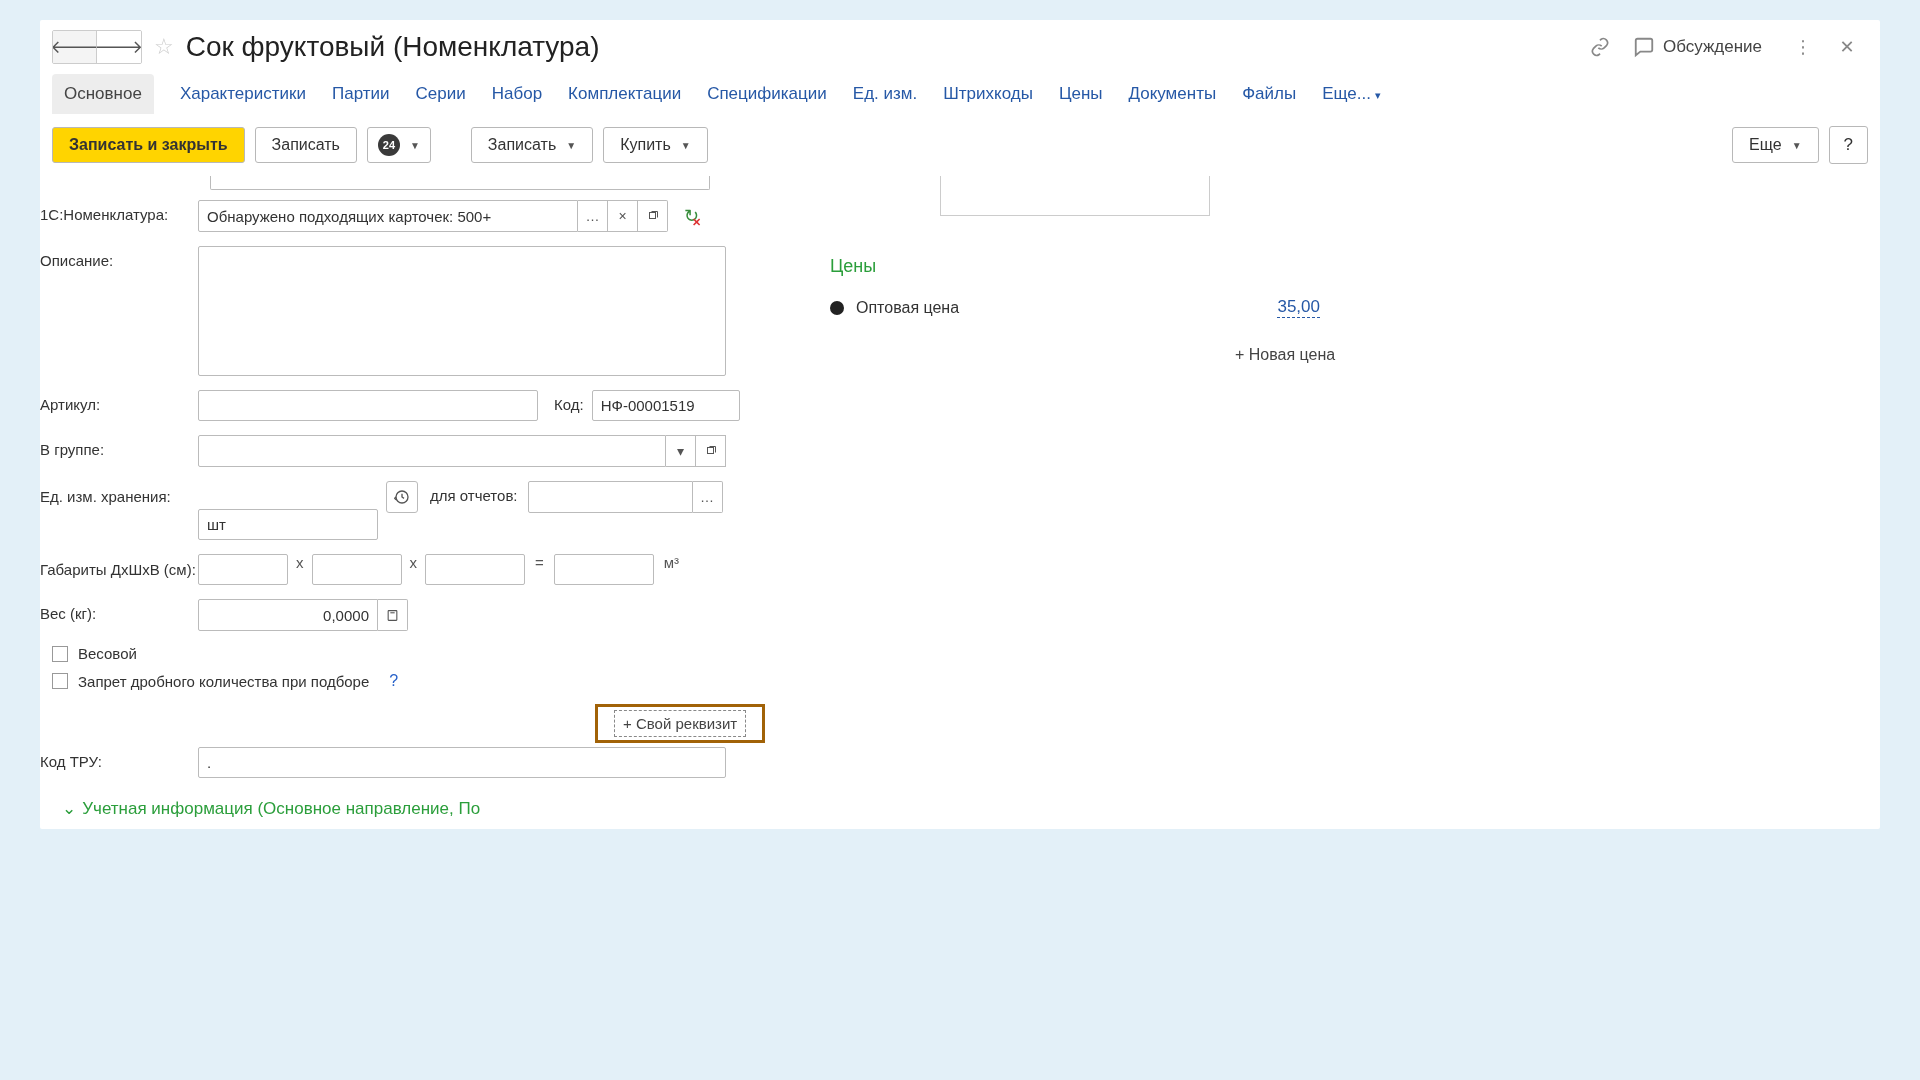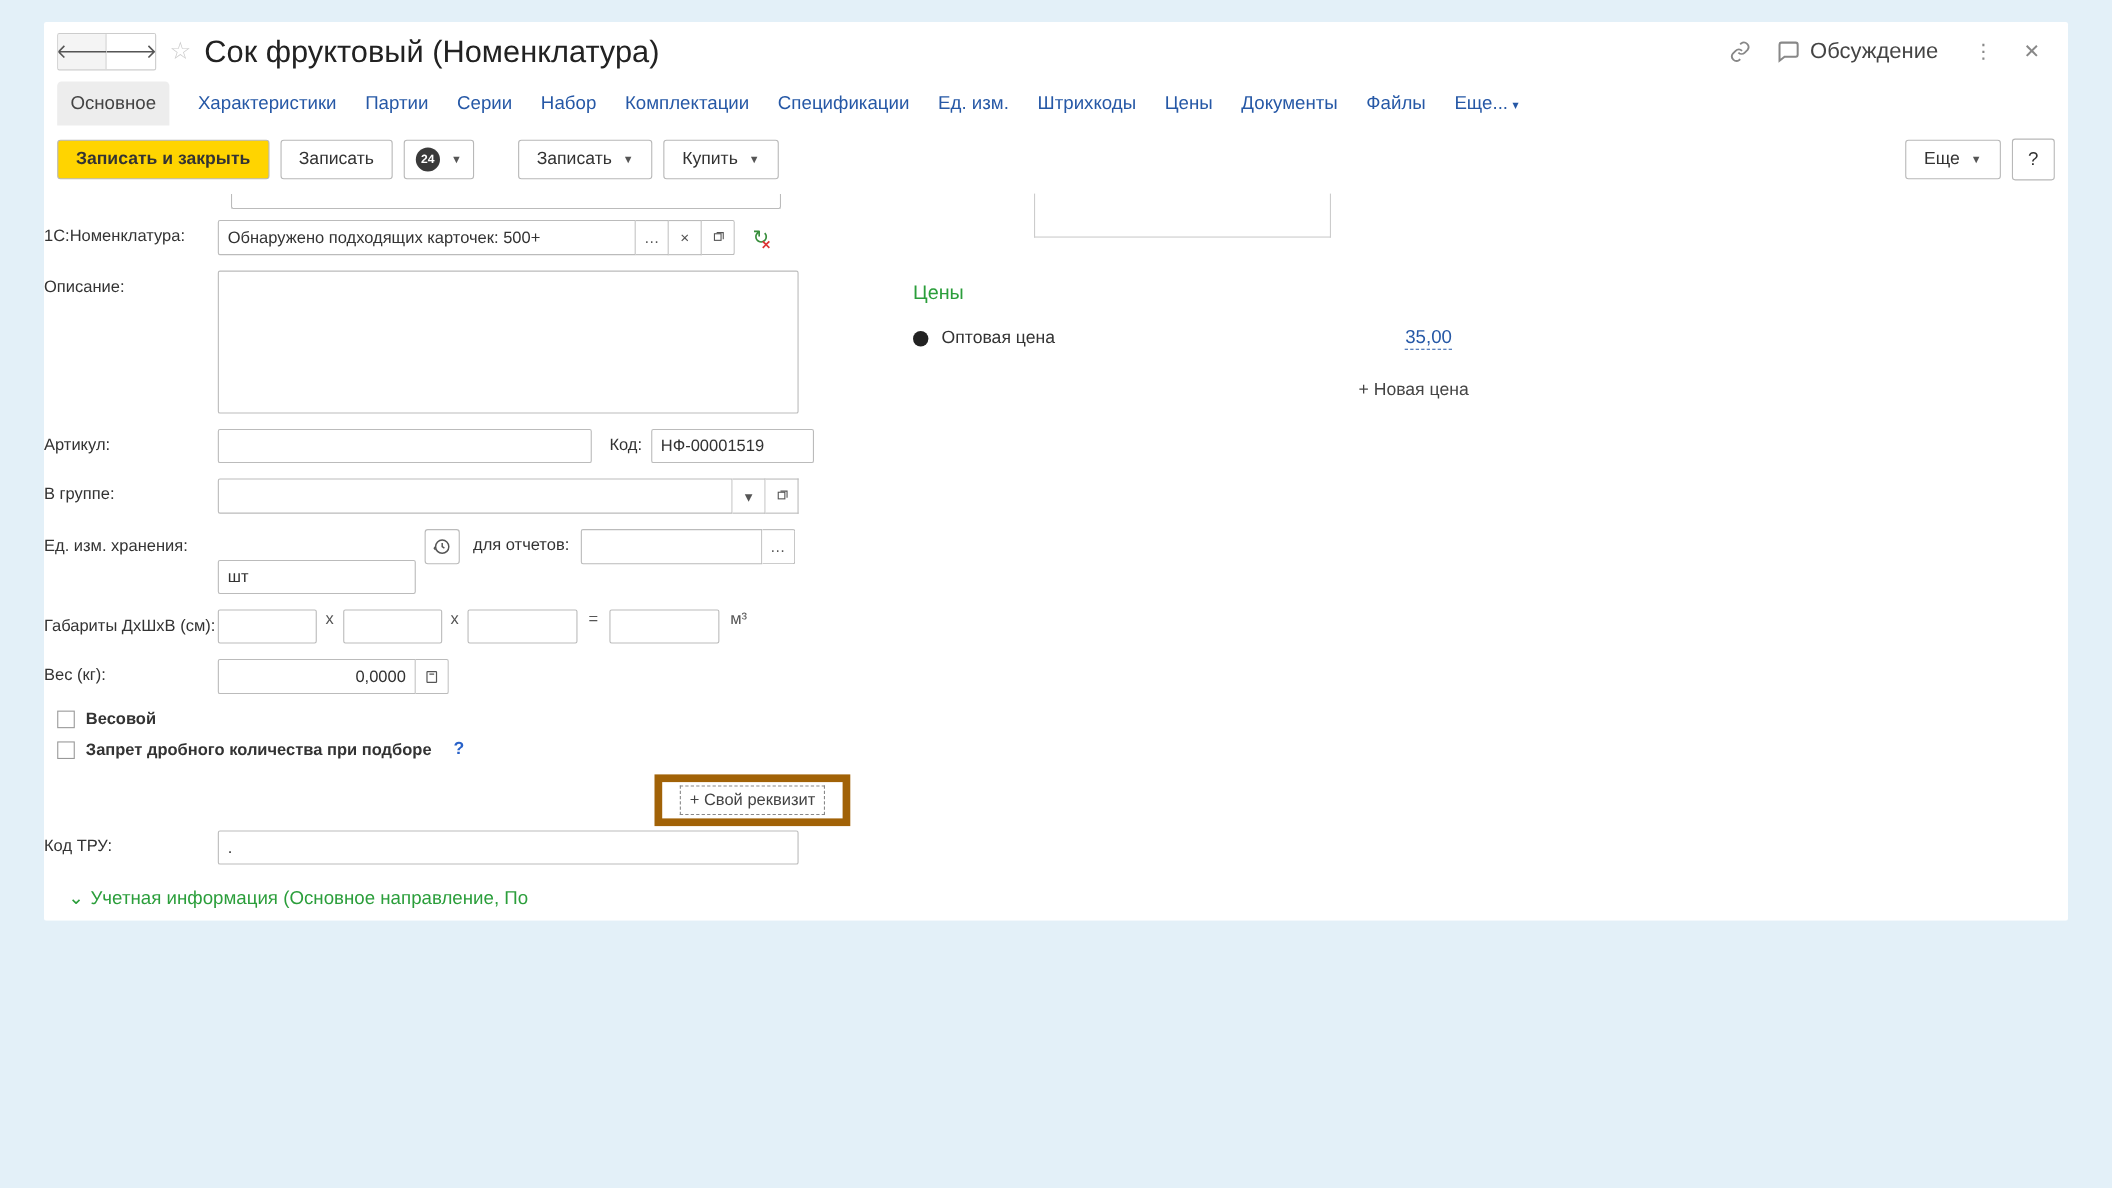--- a/index.html
+++ b/index.html
@@ -28,21 +28,21 @@
     display: flex; align-items: center; justify-content: center;
     background: #f4f4f4;
     border: none;
     border-right: 1px solid #ccc;
     font-size: 18px; color: #555;
   }
   .nav-btn:last-child { border-right: none; background:#fff; }
   .star { font-size: 22px; color: #ccc; margin: 0 12px; }
   .title { font-size: 28px; font-weight: 400; color: #222; flex: 1; }
   .hdr-ico { width: 26px; height: 26px; margin-left: 18px; color: #888; display:flex; align-items:center; justify-content:center; font-size:18px; }
-  .discuss { font-size: 20px; color: #444; margin-left: 6px; margin-right: 10px;}
+  .discuss { font-size: 17px; color: #444; margin-left: 6px; margin-right: 10px;}
   .hdr svg { stroke: #888; }
 
   
   .tabs { display: flex; padding: 0 12px; gap: 26px; border-bottom: 0; align-items:center; }
   .tab { padding: 10px 0; color: #2658a6; font-size: 17px; cursor: pointer; white-space: nowrap;}
   .tab.active { background: #ededed; padding: 10px 12px; border-radius: 4px 4px 0 0; color:#444;}
   .tab.more::after { content: "▾"; margin-left: 4px; font-size: 11px; color:#2658a6;}
 
   
   .actions { display: flex; gap: 10px; padding: 12px; align-items:center; }
@@ -87,26 +87,26 @@
   .placeholder-grey { color:#a7a7a7; }
   .sync-ico { margin-left: 10px; color:#388e3c; font-size:18px; position:relative;}
   .sync-x { color:#d33; font-size:11px; position:absolute; right:-2px; bottom:-2px; font-weight:bold;}
   .hist-btn {
     width: 32px; height: 32px; border:1px solid #bbb; border-radius:3px;
     background:#fff; margin-left: 8px; display:flex; align-items:center; justify-content:center; color:#555;
   }
   .x-sep { margin: 0 8px; color:#555;}
   .eq-sep { margin: 0 10px; color:#555;}
   .unit-m3 { margin-left:10px; color:#555;}
-  .chk-row { display:flex; align-items:flex-end; gap:10px; margin: 6px 0 10px 12px; font-size:15px;font-weight:bold;}
+  .chk-row { display:flex; align-items:center; gap:10px; margin: 6px 0 10px 12px; font-size:15px;}
   .chk { width:16px; height:16px; border:1px solid #999;}
   .q-ico { color:#2962c9; font-size:16px; margin-left:10px;}
   .custom-req {
     display:inline-block; padding:8px 16px;
-    border: 7px solid #a16207; font-size:15px; color:#444;
+    border: 3px solid #a16207; font-size:15px; color:#444;
     margin-left: 555px; margin-top:4px; cursor:pointer;
   }
   .custom-req span { border:1px dashed #888; padding:4px 8px;}
   .section-hdr { color:#2b9e3b; font-size:17px; padding: 6px 0 0 22px;}
   .section-caret { color:#2b9e3b; margin-right:6px;}
 
   
   .right-col { width: 510px; padding-top: 0;}
   .img-ph { width: 270px; height: 40px; border:1px solid #ccc; margin-left:110px; border-top:none; margin-bottom:40px;}
   .prices-hdr { color:#2b9e3b; font-size:18px; margin-bottom:20px;}

